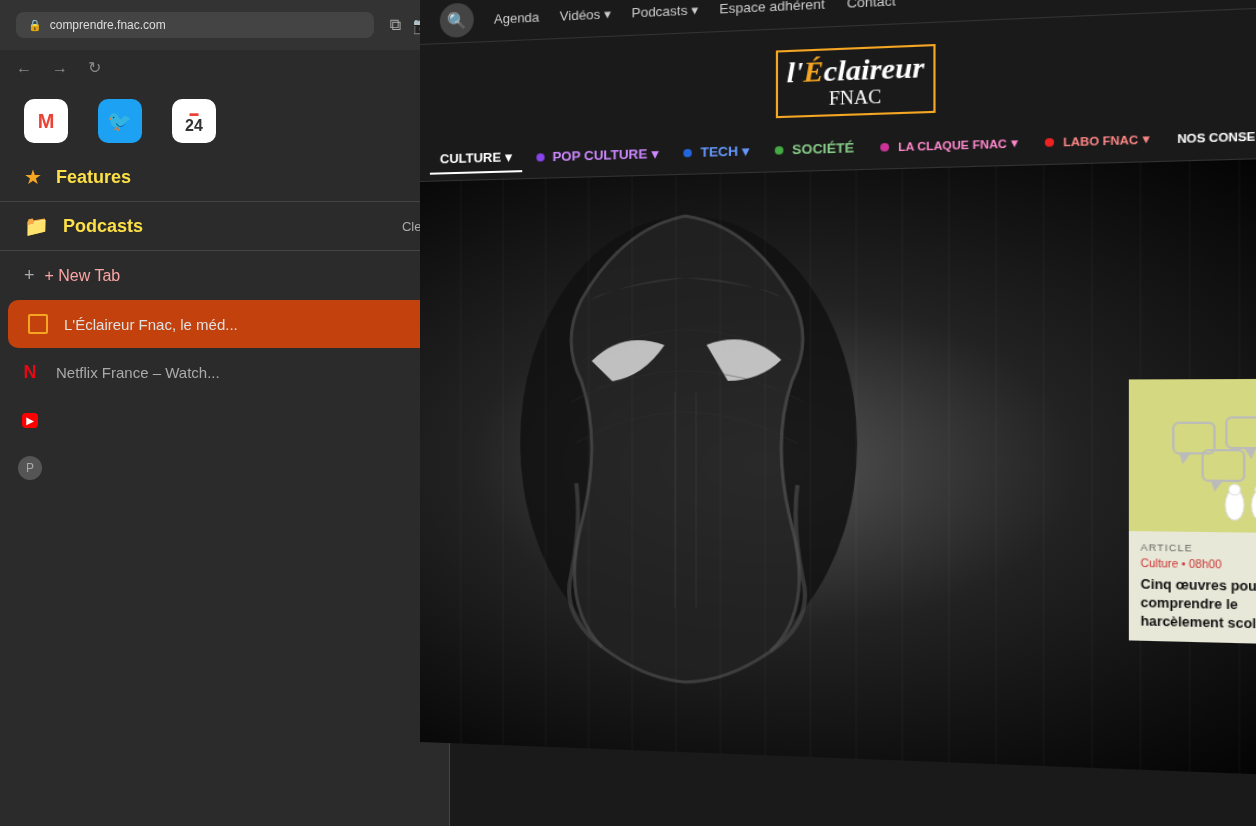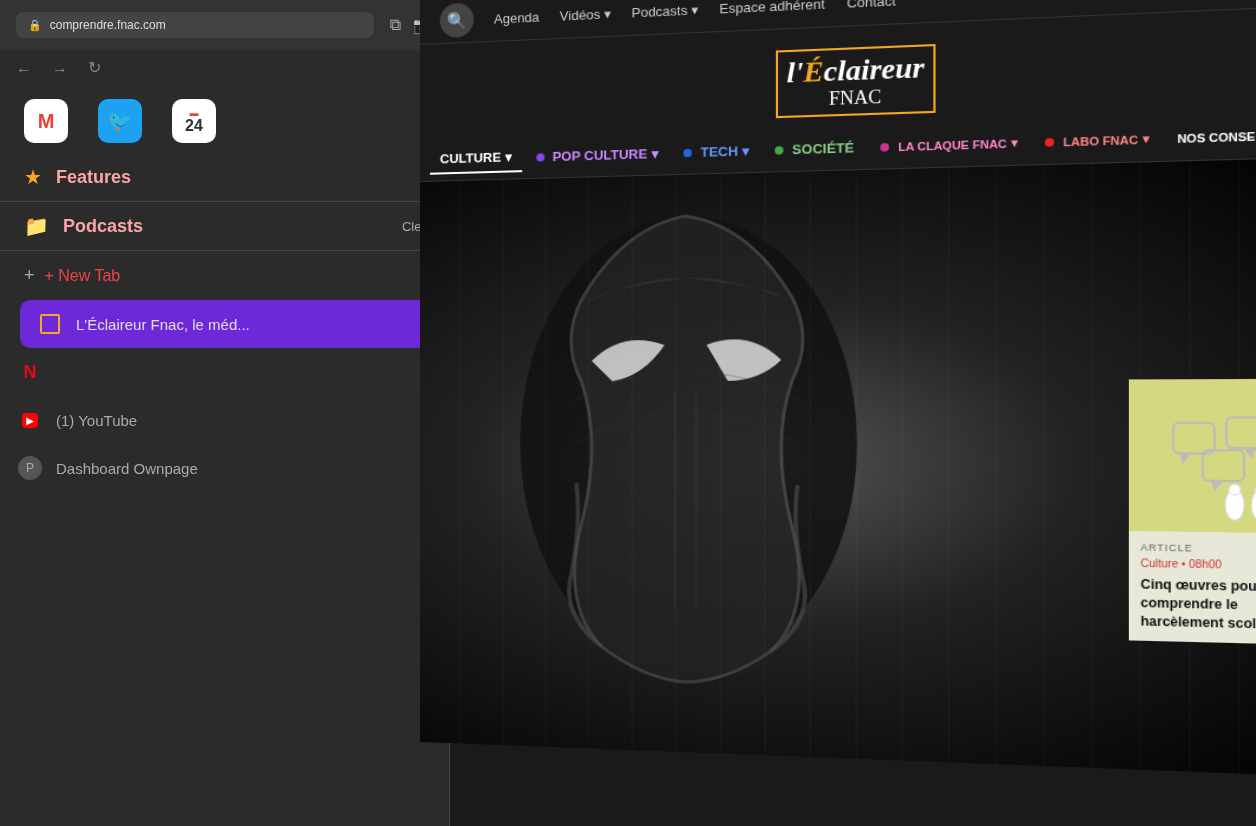--- a/index.html
+++ b/index.html
@@ -212,21 +212,21 @@
     }
 
     .phone-menu-section {
       padding: 8px 24px;
       display: flex;
       align-items: center;
       gap: 14px;
     }
 
     .phone-menu-label {
-      color: #fca5a5;
+      color: #fde047;
       font-size: 18px;
       font-weight: 600;
     }
 
     .phone-menu-divider {
       height: 1px;
       background: #444;
       margin: 4px 0;
     }
 
@@ -252,23 +252,23 @@
 
     .tab-item {
       padding: 10px 16px;
       display: flex;
       align-items: center;
       gap: 12px;
       cursor: pointer;
     }
 
     .tab-item.active {
-      background: #6d28d9;
+      background: #c2410c;
       border-radius: 10px;
-      margin: 0 20px;
+      margin: 0 8px;
     }
 
     .tab-favicon {
       width: 28px;
       height: 28px;
       border-radius: 4px;
       display: flex;
       align-items: center;
       justify-content: center;
     }
@@ -381,50 +381,49 @@
       <span style="color:#6699cc; font-size:20px;">📁</span>
       <span class="phone-menu-label">Podcasts</span>
     </div>
     <span class="phone-menu-clear">Clear</span>
   </div>
 
   <div class="phone-menu-divider"></div>
 
   <div class="phone-tab-new">
     <span style="font-size:18px;">+</span>
-    <span style="font-size:16px; color:#ef4444;">+ New Tab</span>
+    <span style="font-size:16px; color:#fca5a5;">+ New Tab</span>
   </div>
 
   <div class="phone-tabs">
 
     <div class="tab-item active">
       <div class="tab-favicon">
         <div class="tab-favicon-square"></div>
       </div>
       <span class="tab-title">L'Éclaireur Fnac, le méd...</span>
     </div>
 
     <div class="tab-item">
       <div class="tab-favicon">
         <span class="netflix-icon">N</span>
       </div>
+      <span class="tab-title dimmed">Netflix France – Watch...</span>
     </div>
 
     <div class="tab-item">
       <div class="tab-favicon">
         <span class="youtube-icon">▶</span>
       </div>
-      <span class="tab-title dimmed">(1) YouTube</span>
     </div>
 
     <div class="tab-item">
       <div class="tab-favicon">
         <div class="ownpage-icon">P</div>
       </div>
-      <span class="tab-title dimmed">Dashboard Ownpage</span>
     </div>
 
   </div>
 </div>
 
 <div class="laptop-perspective">
 
   <div class="site-nav">
 
     <div style="background:#444; border-radius:50%; width:34px; height:34px; display:flex; align-items:center; justify-content:center;">

